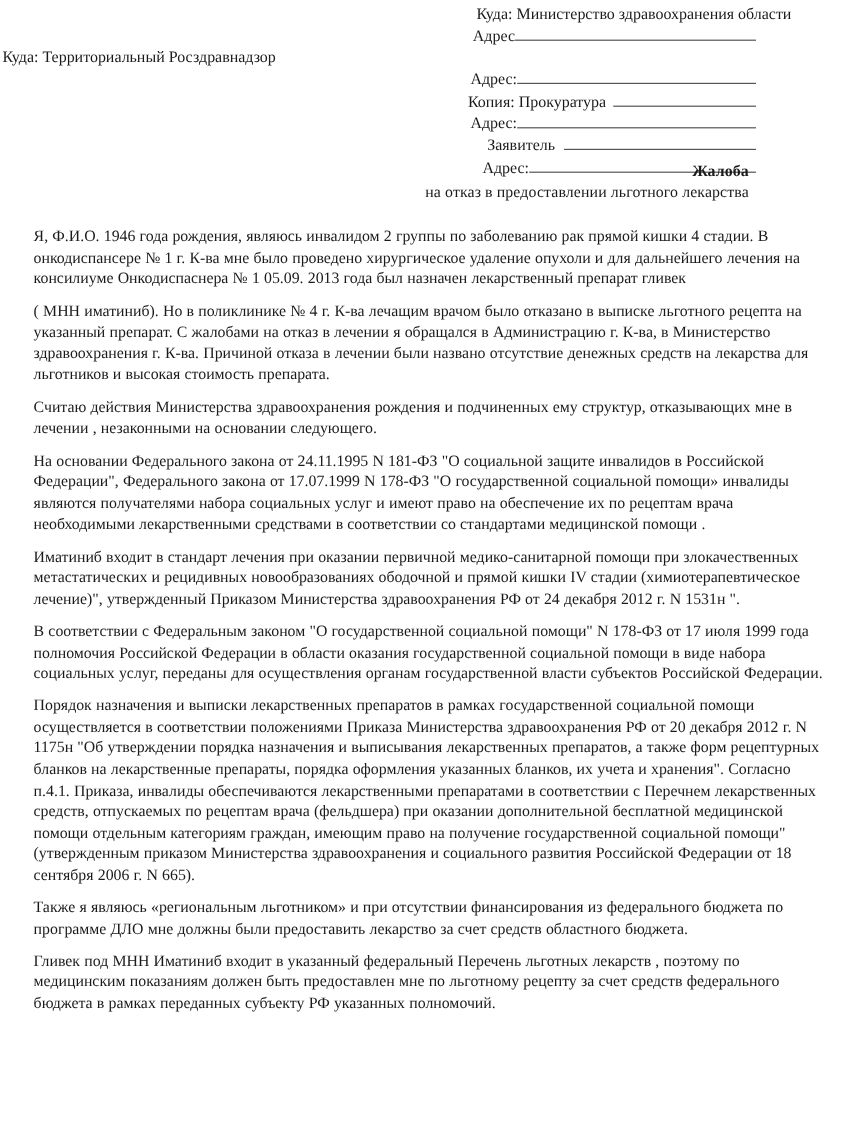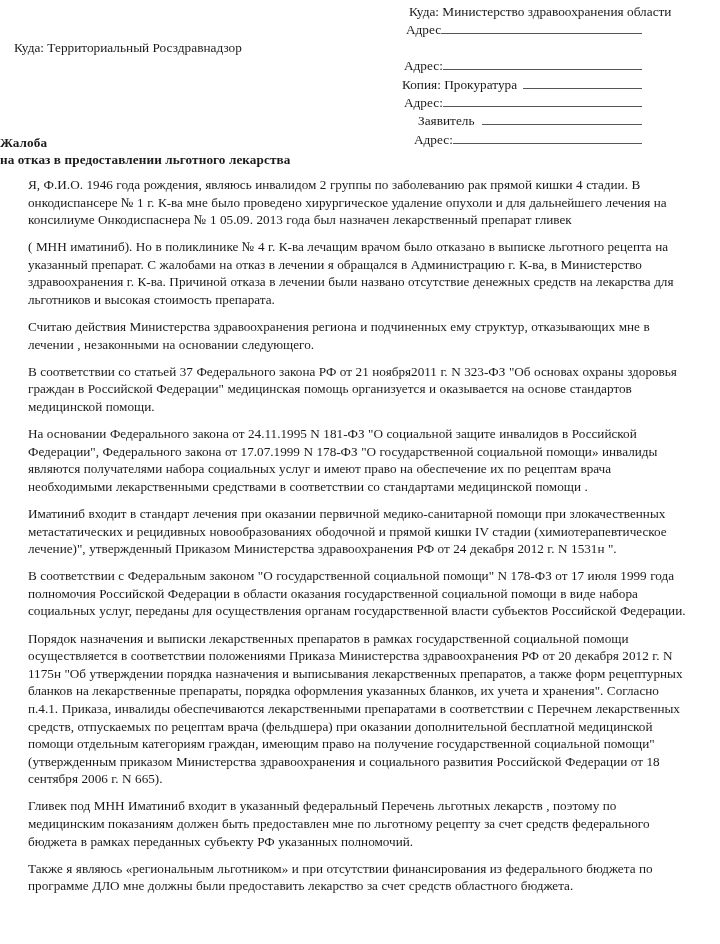--- a/index.html
+++ b/index.html
@@ -19,21 +19,21 @@
   .page {
     width: 720px;
     height: 944px;
     position: relative;
     box-sizing: border-box;
   }
 
   
   .header-block {
     position: absolute;
-    left: 14px;
+    left: 2px;
     top: 0;
     width: 628px;
     padding-top: 3px;
   }
   .hdr-row {
     display: flex;
     align-items: baseline;
     font-size: 13.3px;
     line-height: 17.4px;
     white-space: nowrap;
@@ -59,40 +59,40 @@
   .row-adres3 { padding-left: 390px; }
   .row-zayav  { padding-left: 404px; }
   .row-adres4 { padding-left: 400px; }
 
   
   .title-block {
     position: absolute;
     left: 0;
     top: 134px;
     width: 624px;
-    text-align: left;
+    text-align: right;
   }
   .title-main {
     font-weight: bold;
     font-size: 13.2px;
     line-height: 17px;
     letter-spacing: 0.1px;
   }
   .title-sub {
-    font-weight: bold;
+    font-weight: normal;
     font-size: 13.2px;
     line-height: 17px;
     letter-spacing: 0.1px;
   }
 
   
   .body-block {
     position: absolute;
     left: 28px;
-    top: 176px;
+    top: 188px;
     width: 662px;
   }
   .para {
     font-size: 13.2px;
     line-height: 17.6px;
     text-align: left;
     margin: 0 0 9.5px 0;
     word-spacing: 0.2px;
   }
   .para:last-child { margin-bottom: 0; }
@@ -147,23 +147,22 @@
   </div>
 
   <div class="title-block">
     <div class="title-main">Жалоба</div>
     <div class="title-sub">на отказ в предоставлении льготного лекарства</div>
   </div>
 
   <div class="body-block">
     <p class="para">Я, Ф.И.О. 1946 года рождения, являюсь инвалидом 2 группы по заболеванию рак прямой кишки 4 стадии. В онкодиспансере № 1 г. К-ва  мне было проведено хирургическое удаление опухоли и для дальнейшего лечения на  консилиуме Онкодиспаснера  № 1   05.09. 2013 года был назначен лекарственный препарат гливек</p>
     <p class="para">( МНН иматиниб).  Но  в поликлинике № 4  г. К-ва лечащим врачом  было отказано в выписке льготного рецепта на указанный препарат. С жалобами на отказ в лечении я обращался в  Администрацию г. К-ва, в Министерство здравоохранения г. К-ва. Причиной отказа в лечении  были названо отсутствие денежных средств  на лекарства для льготников  и высокая стоимость препарата.</p>
-    <p class="para">Считаю действия Министерства здравоохранения региона и подчиненных ему структур, отказывающих мне в лечении , незаконными на основании следующего.</p>
-    <p class="para">В соответствии со статьей  37 Федерального закона  РФ от 21 ноября2011 г. N 323-ФЗ "Об основах охраны здоровья граждан в Российской Федерации" медицинская помощь организуется и оказывается на основе стандартов медицинской помощи.</p>
+    <p class="para">Считаю действия Министерства здравоохранения рождения и подчиненных ему структур, отказывающих мне в лечении , незаконными на основании следующего.</p>
     <p class="para">На основании Федерального закона от 24.11.1995 N 181-ФЗ "О социальной защите инвалидов в Российской Федерации",  Федерального закона от 17.07.1999 N 178-ФЗ "О государственной социальной помощи» инвалиды являются получателями набора социальных услуг и  имеют право на обеспечение их по рецептам врача необходимыми лекарственными средствами  в соответствии со стандартами медицинской помощи .</p>
     <p class="para">Иматиниб входит в стандарт лечения при оказании первичной медико-санитарной помощи при злокачественных метастатических и рецидивных новообразованиях ободочной и прямой кишки IV стадии (химиотерапевтическое лечение)", утвержденный Приказом Министерства здравоохранения РФ от 24 декабря 2012 г. N 1531н ".</p>
     <p class="para">В соответствии с Федеральным законом "О государственной социальной помощи" N 178-ФЗ от 17 июля 1999 года   полномочия Российской Федерации в области оказания государственной социальной помощи в виде набора социальных услуг, переданы для осуществления органам государственной власти субъектов Российской Федерации.</p>
     <p class="para">Порядок назначения и выписки лекарственных препаратов в рамках государственной социальной помощи осуществляется  в соответствии положениями Приказа  Министерства здравоохранения РФ от 20 декабря 2012 г. N 1175н "Об утверждении порядка назначения и выписывания лекарственных препаратов, а также форм рецептурных бланков на лекарственные препараты, порядка оформления указанных бланков, их учета и хранения". Согласно п.4.1. Приказа, инвалиды обеспечиваются лекарственными препаратами  в соответствии с Перечнем лекарственных средств, отпускаемых по рецептам врача (фельдшера) при оказании дополнительной бесплатной медицинской помощи отдельным категориям граждан, имеющим право на получение государственной социальной помощи" (утвержденным приказом Министерства здравоохранения и социального развития Российской Федерации от 18 сентября 2006 г. N 665).</p>
+    <p class="para">Также я являюсь «региональным льготником» и при отсутствии  финансирования из федерального бюджета по программе ДЛО мне должны были  предоставить лекарство  за счет средств областного бюджета.</p>
     <p class="para">Гливек под МНН Иматиниб  входит в указанный федеральный Перечень   льготных лекарств , поэтому  по медицинским показаниям должен  быть  предоставлен мне по льготному рецепту  за счет средств федерального бюджета в рамках переданных субъекту РФ указанных полномочий.</p>
-    <p class="para">Также я являюсь «региональным льготником» и при отсутствии  финансирования из федерального бюджета по программе ДЛО мне должны были  предоставить лекарство  за счет средств областного бюджета.</p>
   </div>
 
 </div>
 
 </body></html>

